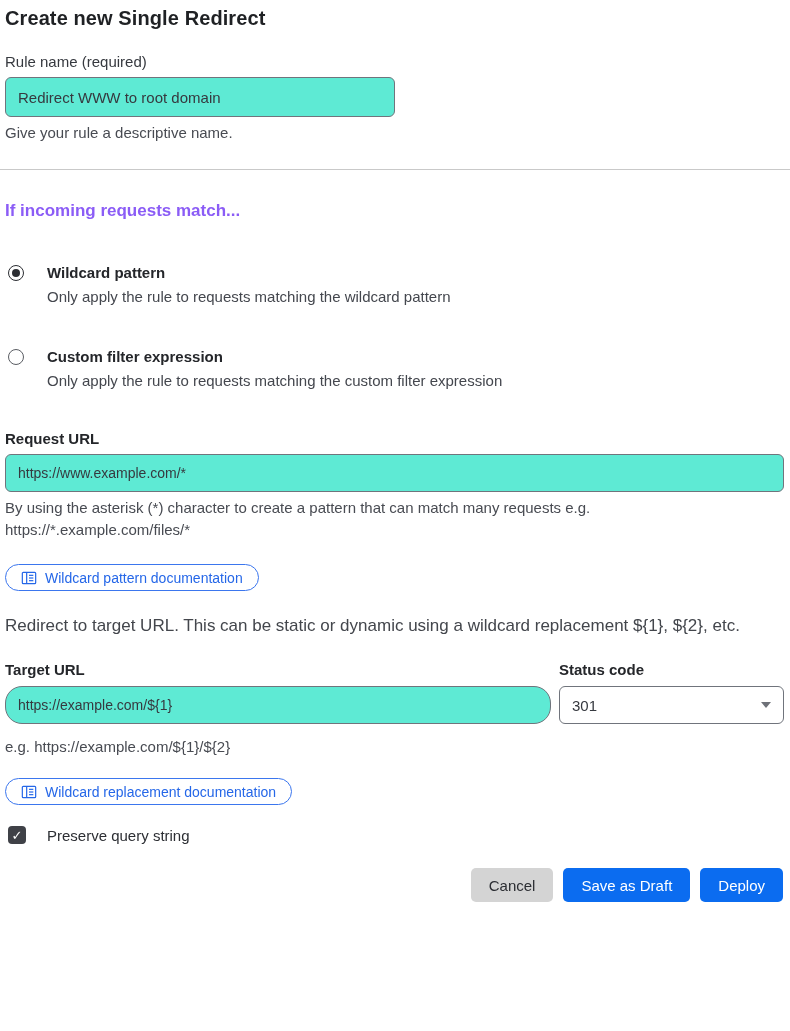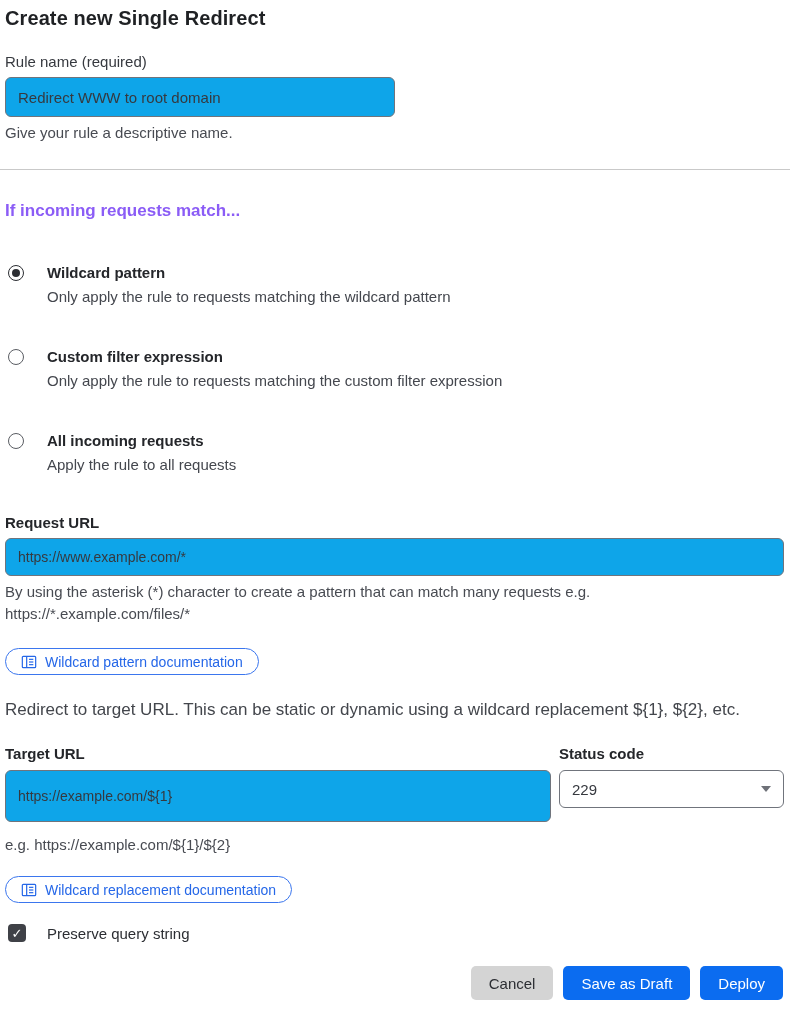--- a/index.html
+++ b/index.html
@@ -10,21 +10,21 @@
   h1.page-title { font-size: 20px; line-height: 24px; font-weight: 700; color: #1f2124; letter-spacing: .1px; }
 
   .field-label { margin-top: 23px; font-size: 15px; line-height: 18px; color: #36393f; }
   .field-label.bold { font-weight: 700; color: #24262a; }
 
   .text-input {
     margin-top: 6px; width: 390px; height: 40px;
     border: 1px solid #70747c; border-radius: 6px;
     padding: 12px 12px; font-size: 15px; color: #36393f;
     font-family: "Liberation Sans", sans-serif;
-    display: block; background: #0ea5e9; outline: none;
+    display: block; background: #5eead4; outline: none;
   }
   .text-input.full { width: 779px; height: 38px; font-size: 14px; }
 
   .help-text { margin-top: 5px; font-size: 15px; line-height: 22px; color: #484b52; }
 
   hr.divider { border: none; border-top: 1px solid #c9c9c9; margin: 25px -6px 0 -5px; }
 
   h2.section-heading { margin-top: 31px; font-size: 17px; line-height: 20px; font-weight: 700; color: #8b5cf6; }
 
   .radio-group { margin-top: 43px; }
@@ -47,21 +47,21 @@
     border: 1px solid #3b76ee; background: #fff; color: #2567e8;
     font-size: 14px; font-family: "Liberation Sans", sans-serif; cursor: pointer;
   }
   .doc-button svg { flex: none; }
 
   .then-desc { margin-top: 25px; font-size: 17px; line-height: 20px; color: #43464c; }
 
   .label-row { margin-top: 25px; display: flex; }
   .label-row .left { width: 554px; }
   .input-row { margin-top: 7px; display: flex; gap: 8px; align-items: flex-start; }
-  .input-row .text-input { margin-top: 0; width: 546px; height: 52px; font-size: 14px; }
+  .input-row .text-input { margin-top: 0; width: 546px; height: 38px; font-size: 14px; border-radius: 17px; }
   .select-box {
     width: 225px; height: 38px; border: 1px solid #70747c; border-radius: 6px;
     display: flex; align-items: center; justify-content: space-between;
     padding: 0 12px; font-size: 15px; color: #36393f; background: #fff; cursor: pointer;
   }
   .caret-down { width: 0; height: 0; border-left: 5px solid transparent; border-right: 5px solid transparent; border-top: 6px solid #6e7178; }
 
   .checkbox-row { margin-top: 21px; display: flex; align-items: center; cursor: pointer; }
   .checkbox {
     width: 18px; height: 18px; border-radius: 4px; background: #3f4147; margin-left: 3px;
@@ -101,27 +101,20 @@
         <span class="radio-desc" style="display:block">Only apply the rule to requests matching the wildcard pattern</span>
       </span>
     </div>
     <div class="radio-item">
       <span class="radio-circle"></span>
       <span class="radio-texts">
         <span class="radio-label" style="display:block">Custom filter expression</span>
         <span class="radio-desc" style="display:block">Only apply the rule to requests matching the custom filter expression</span>
       </span>
     </div>
-    <div class="radio-item">
-      <span class="radio-circle"></span>
-      <span class="radio-texts">
-        <span class="radio-label" style="display:block">All incoming requests</span>
-        <span class="radio-desc" style="display:block">Apply the rule to all requests</span>
-      </span>
-    </div>
   </div>
 
   <div class="field-label bold" style="margin-top:40px">Request URL</div>
   <input class="text-input full" type="text" value="https://www.example.com/*" style="">
   <div class="help-text">
     <span style="display:block">By using the asterisk (*) character to create a pattern that can match many requests e.g.</span>
     <span style="display:block">https://*.example.com/files/*</span>
   </div>
 
   <button class="doc-button">
@@ -138,21 +131,21 @@
   <div class="then-desc">Redirect to target URL. This can be static or dynamic using a wildcard replacement ${1}, ${2}, etc.</div>
 
   <div class="label-row">
     <div class="left field-label bold" style="margin-top:0">Target URL</div>
     <div class="field-label bold" style="margin-top:0">Status code</div>
   </div>
 
   <div class="input-row">
     <input class="text-input" type="text" value="https://example.com/${1}" style="">
     <div class="select-box">
-      <span>229</span>
+      <span>301</span>
       <span class="caret-down"></span>
     </div>
   </div>
 
   <div class="help-text" style="margin-top:12px">e.g. https://example.com/${1}/${2}</div>
 
   <button class="doc-button" style="margin-top:20px">
     <svg width="16" height="16" viewBox="0 0 24 24" fill="none" stroke="currentColor" stroke-width="1.8">
       <rect x="2" y="3.5" width="20" height="17" rx="1.5"></rect>
       <line x1="8.5" y1="3.5" x2="8.5" y2="20.5"></line>

